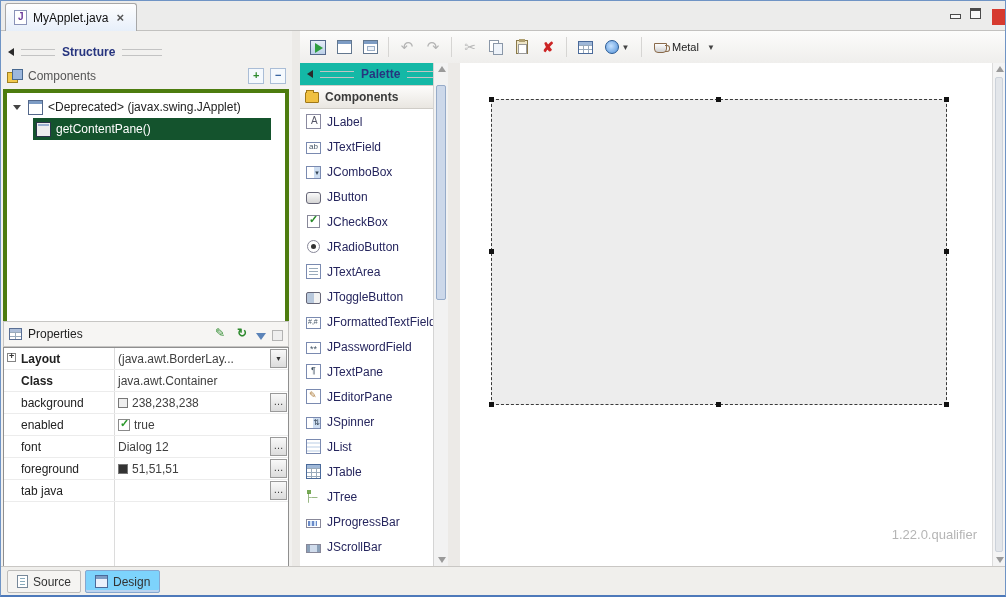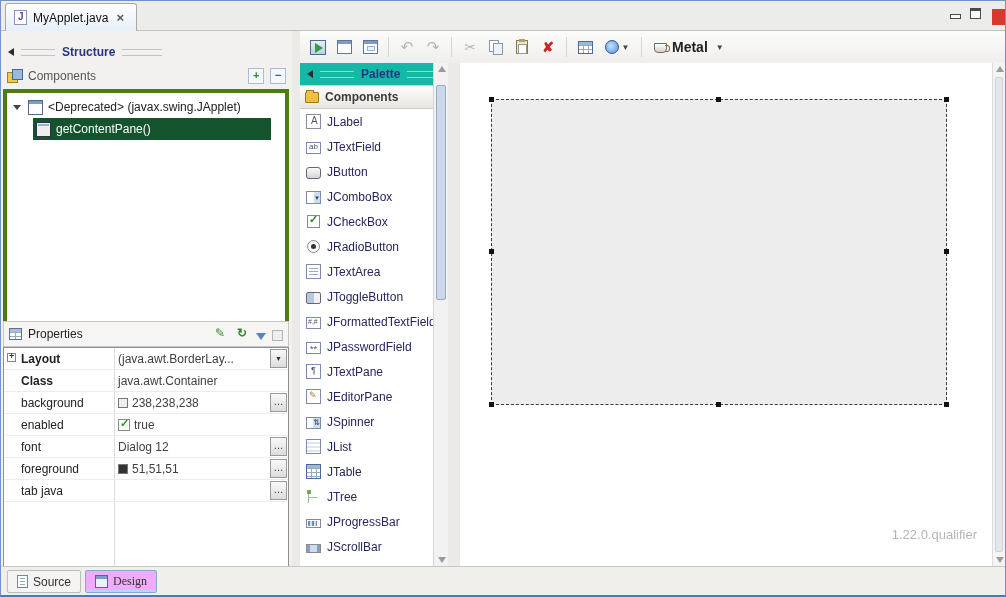--- a/index.html
+++ b/index.html
@@ -108,21 +108,21 @@
   .ic-delete::before{content:"\2718";font-size:14px;font-weight:bold;color:#cc2525;}
   .ic-grid{width:15px;height:13px;border:1px solid #4a6a9a;background-color:#fff;
     background-image:linear-gradient(#9fb8d8 0 3px,transparent 3px),
       repeating-linear-gradient(90deg,transparent 0 4px,#9ab 4px 5px),
       repeating-linear-gradient(transparent 0 3px,#9ab 3px 4px);}
   .ic-globe{width:14px;height:14px;border-radius:50%;border:1px solid #2a5a94;background:radial-gradient(circle at 5px 5px,#c6e2ff,#4f8fd8);}
   .ic-coffee{width:13px;height:10px;background:linear-gradient(#fdfdfd,#cfcfcf);border:1px solid #8a6a4a;border-radius:0 0 4px 4px;margin-top:2px;}
   .ic-coffee::after{content:"";position:absolute;right:-4px;top:1px;width:4px;height:5px;border:1px solid #8a6a4a;border-left:none;border-radius:0 3px 3px 0;}
   .drop-arrow{font-size:8px;color:#444;margin-left:3px;}
   .laf{display:flex;align-items:center;gap:5px;padding:2px 6px;border-radius:3px;}
-  .laf-label{font-size:14px;color:#222;font-weight:bold;}
+  .laf-label{font-size:11px;color:#222;}
 
   
   .palette{position:absolute;top:32px;left:0;width:148px;bottom:0;background:#fff;}
   .pal-head{background:#14b8a6;}
   .pal-cat{height:24px;display:flex;align-items:center;gap:6px;padding:0 5px;background:linear-gradient(#fdfcfb,#e9e6e1);border-top:1px solid #d2cfca;border-bottom:1px solid #cfccc7;}
   .folder-icon{width:14px;height:11px;background:#f0c040;border:1px solid #a07818;position:relative;flex:none;border-radius:1px;}
   .folder-icon::before{content:"";position:absolute;left:0;top:-3px;width:6px;height:2px;background:#f0c040;border:1px solid #a07818;border-bottom:none;}
   .pal-cat-label{font-weight:bold;color:#3a3a3a;}
   .pal-items{position:absolute;top:46px;left:0;right:15px;bottom:0;background:#fff;overflow:hidden;}
   .pal-item{height:25px;display:flex;align-items:center;gap:6px;padding-left:6px;color:#26265e;white-space:nowrap;}
@@ -179,21 +179,21 @@
   .h-tl{left:-3px;top:-3px;} .h-tm{left:50%;margin-left:-3px;top:-3px;} .h-tr{right:-3px;top:-3px;}
   .h-ml{left:-3px;top:50%;margin-top:-3px;} .h-mr{right:-3px;top:50%;margin-top:-3px;}
   .h-bl{left:-3px;bottom:-3px;} .h-bm{left:50%;margin-left:-3px;bottom:-3px;} .h-br{right:-3px;bottom:-3px;}
   .version{position:absolute;right:28px;top:464px;color:#b5b5b5;font-size:13px;}
   .cv-scroll{position:absolute;right:0;top:0;width:13px;bottom:0;background:#f4f4f4;border-left:1px solid #dcdcdc;}
   .cv-thumb{position:absolute;left:2px;right:2px;top:14px;bottom:14px;background:#e3e6ea;border:1px solid #ccd2da;border-radius:2px;}
 
   
   .bottombar{position:absolute;bottom:0;left:0;right:0;height:29px;background:#f0efec;border-top:1px solid #c9c7c4;display:flex;align-items:flex-end;padding:0 0 2px 6px;gap:4px;}
   .btab{display:flex;align-items:center;gap:5px;height:23px;padding:0 9px;border:1px solid #bdbcba;background:#f5f4f2;color:#333;border-radius:2px;}
-  .btab.active{background:#f0abfc;border-color:#86a7cf;box-shadow:inset 0 -2px 0 #bcd4f0;font-family:Liberation Serif, serif;}
+  .btab.active{background:#7dd3fc;border-color:#86a7cf;box-shadow:inset 0 -2px 0 #bcd4f0;}
   .icon-source-tab-icon{width:11px;height:13px;border:1px solid #789;background:#fff;}
   .icon-source-tab-icon::after{content:"";position:absolute;left:2px;top:2px;right:2px;height:7px;background:repeating-linear-gradient(#8ab 0 1px,transparent 1px 3px);}
   .icon-design-tab-icon{width:13px;height:13px;border:1px solid #4a6a9a;background:#eaf1fb;}
   .icon-design-tab-icon::before{content:"";position:absolute;left:0;right:0;top:0;height:3px;background:#7d9cc4;}
 </style>
 </head>
 <body>
 
 <div class="window">
 
@@ -400,26 +400,26 @@
 
         <div class="pal-item">
               <span class="pic icon-jlabel-icon"></span>
               <span class="pal-label">JLabel</span>
             </div>
             <div class="pal-item">
               <span class="pic icon-jtextfield-icon"></span>
               <span class="pal-label">JTextField</span>
             </div>
             <div class="pal-item">
+              <span class="pic icon-jcombobox-icon"></span>
+              <span class="pal-label">JComboBox</span>
+            </div>
+            <div class="pal-item">
               <span class="pic icon-jbutton-icon"></span>
               <span class="pal-label">JButton</span>
-            </div>
-            <div class="pal-item">
-              <span class="pic icon-jcombobox-icon"></span>
-              <span class="pal-label">JComboBox</span>
             </div>
             <div class="pal-item">
               <span class="pic icon-jcheckbox-icon"></span>
               <span class="pal-label">JCheckBox</span>
             </div>
             <div class="pal-item">
               <span class="pic icon-jradiobutton-icon"></span>
               <span class="pal-label">JRadioButton</span>
             </div>
             <div class="pal-item">

